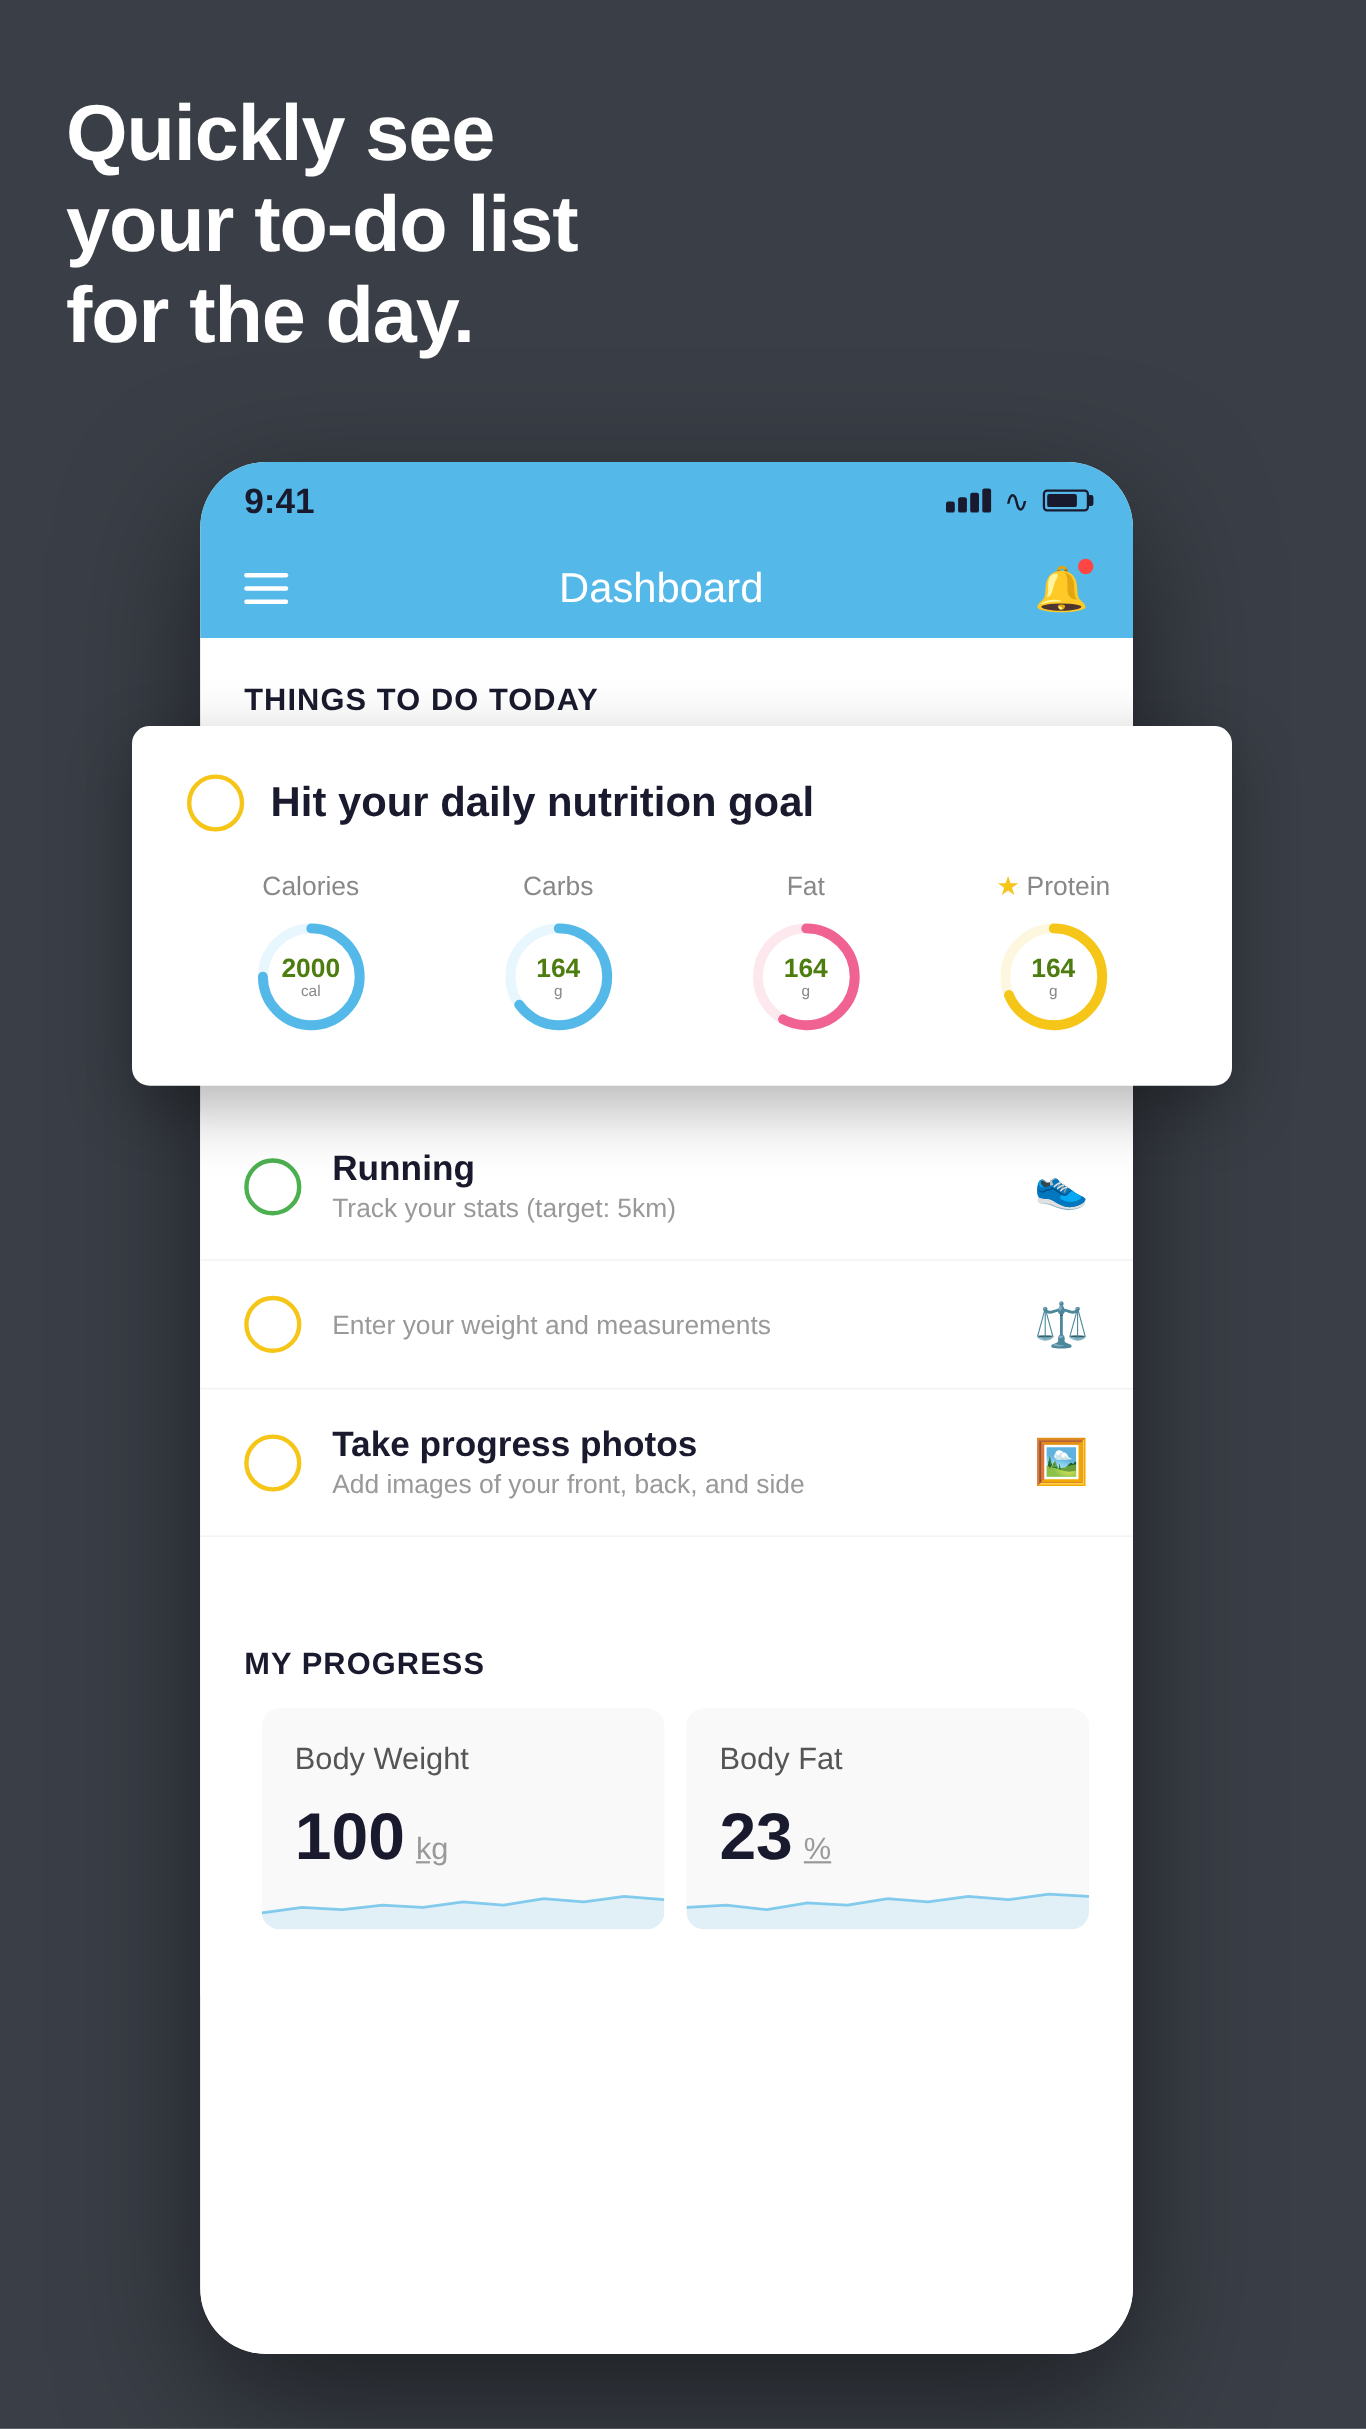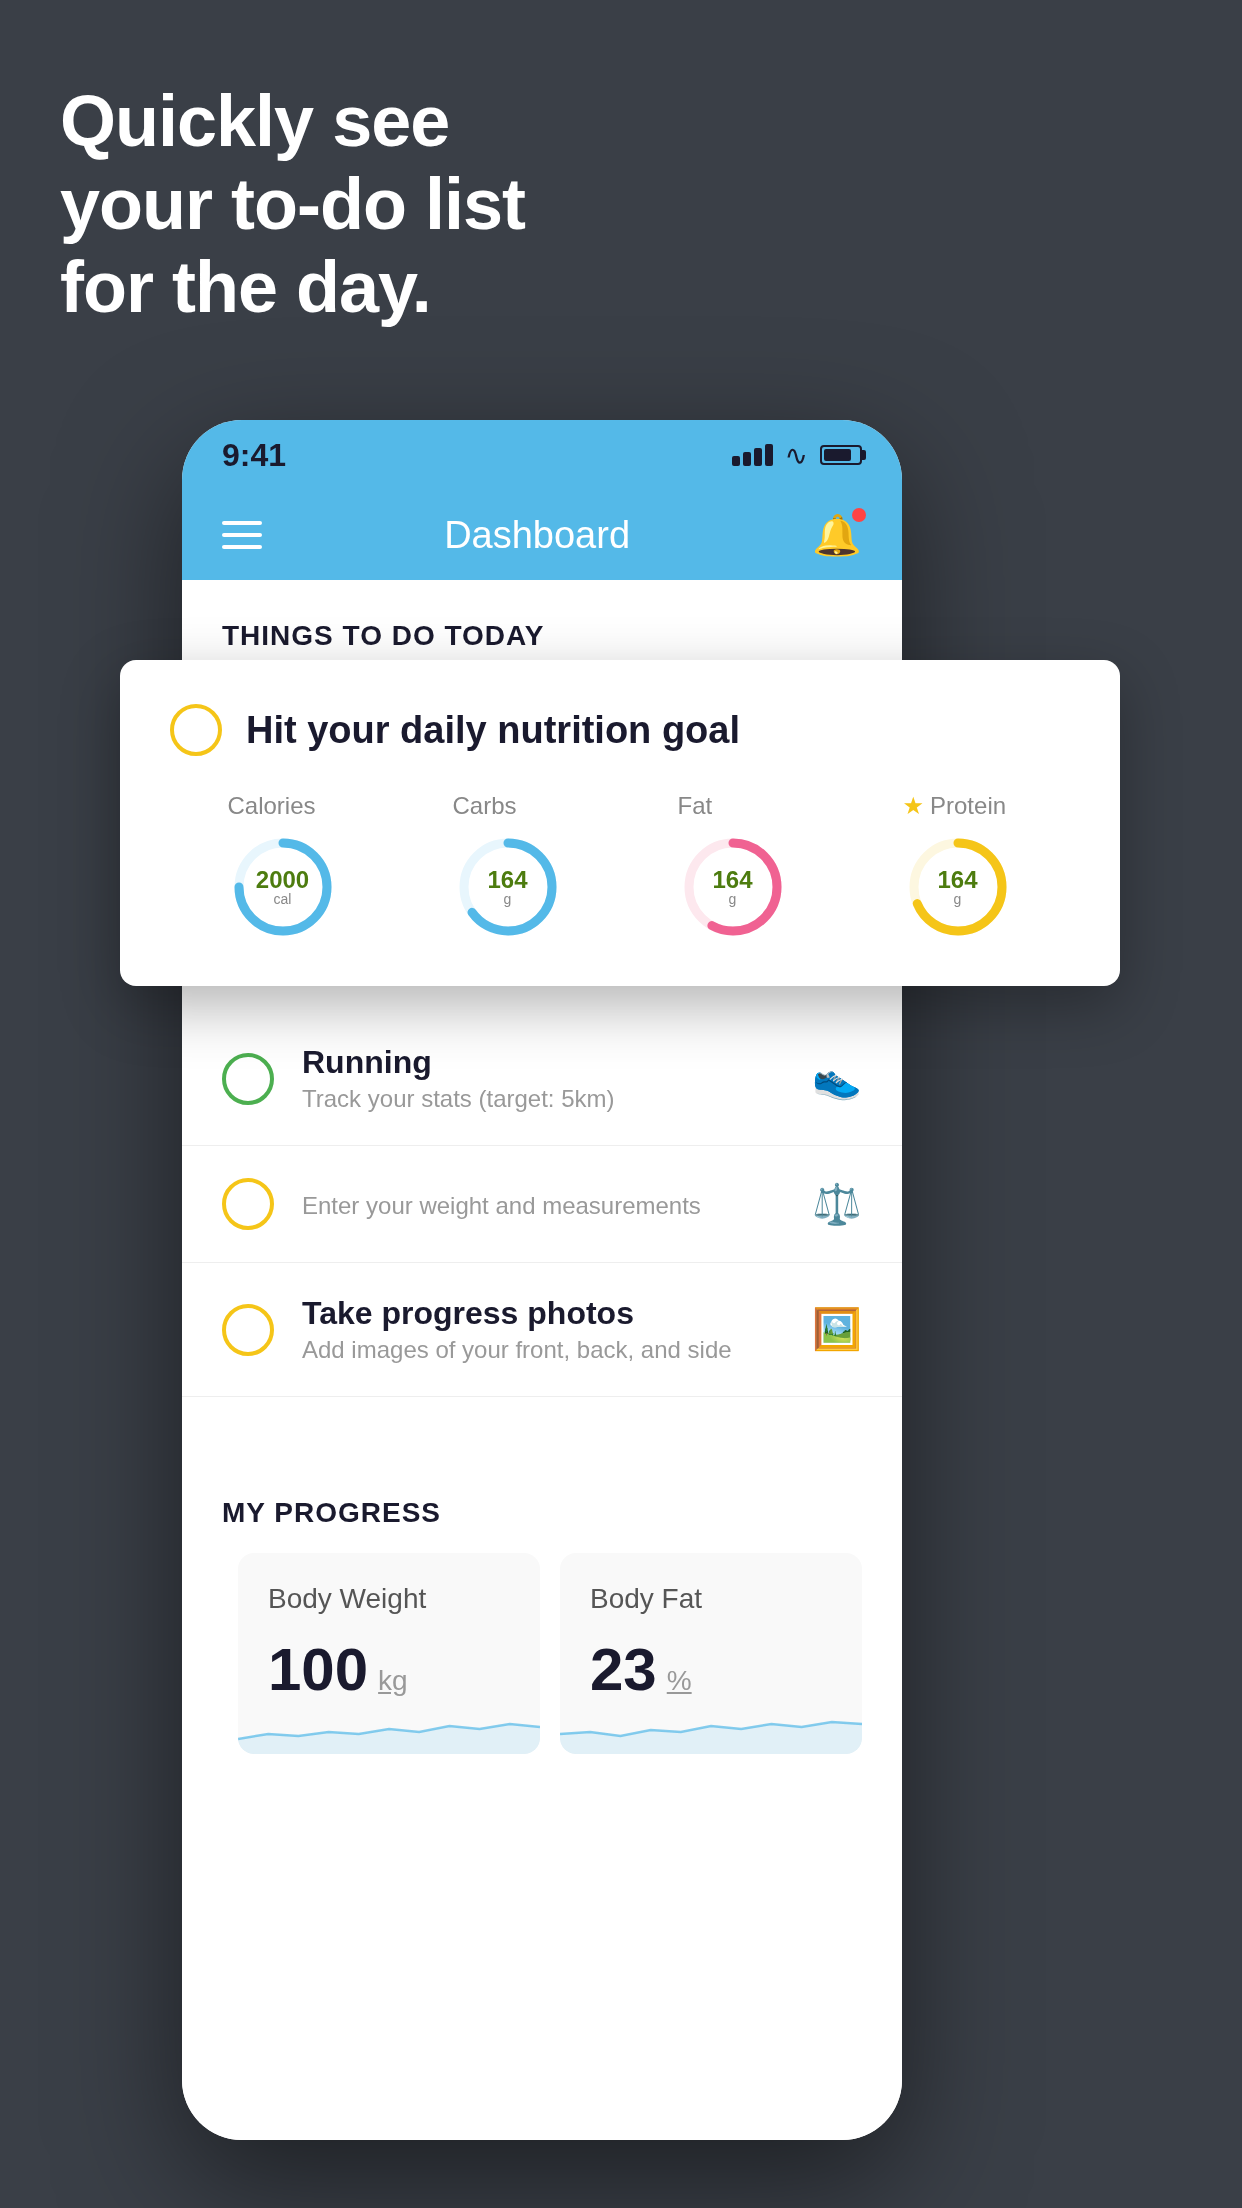--- a/index.html
+++ b/index.html
@@ -23,21 +23,21 @@
       font-weight: 800;
       line-height: 1.15;
       letter-spacing: -1px;
     }
 
     
     .phone {
       position: absolute;
       top: 420px;
       left: 182px;
-      width: 720px;
+      width: 848px;
       height: 1720px;
       background: #f2f2f2;
       border-radius: 60px;
       overflow: hidden;
       box-shadow: 0 40px 120px rgba(0,0,0,0.5);
     }
 
     
     .status-bar {
       background: #54b9e8;
@@ -189,21 +189,21 @@
 
     
     .nutrition-row {
       display: flex;
       justify-content: space-around;
       align-items: center;
     }
     .nutrition-item {
       display: flex;
       flex-direction: column;
-      align-items: flex-start;
+      align-items: center;
       gap: 12px;
     }
     .nutrition-label {
       font-size: 24px;
       color: #888;
       font-weight: 400;
     }
     .ring-container {
       position: relative;
       width: 110px;

